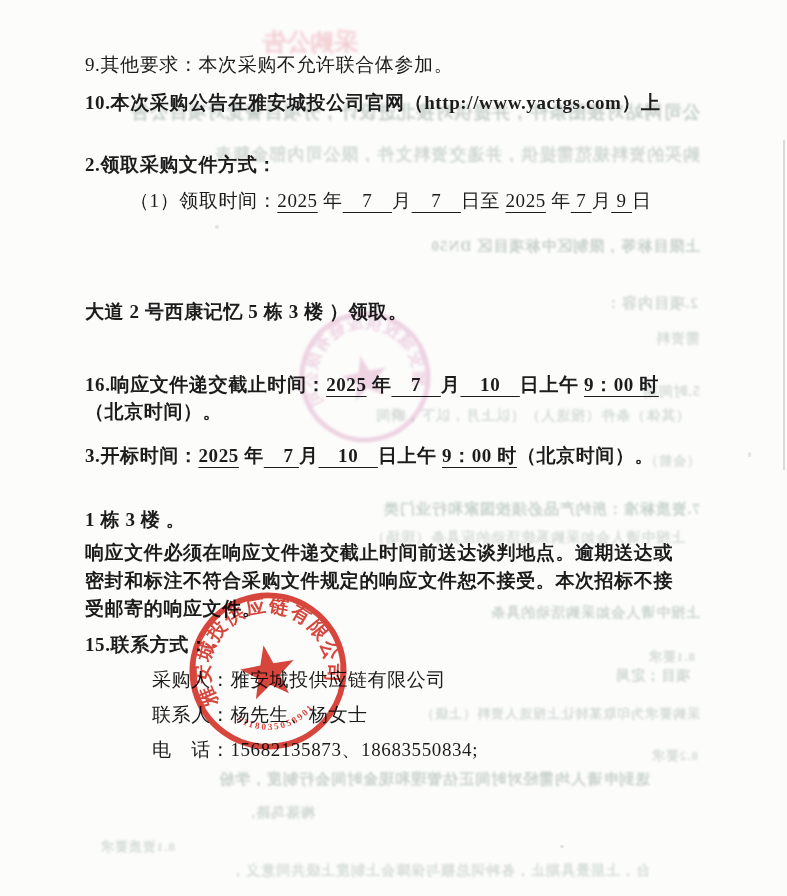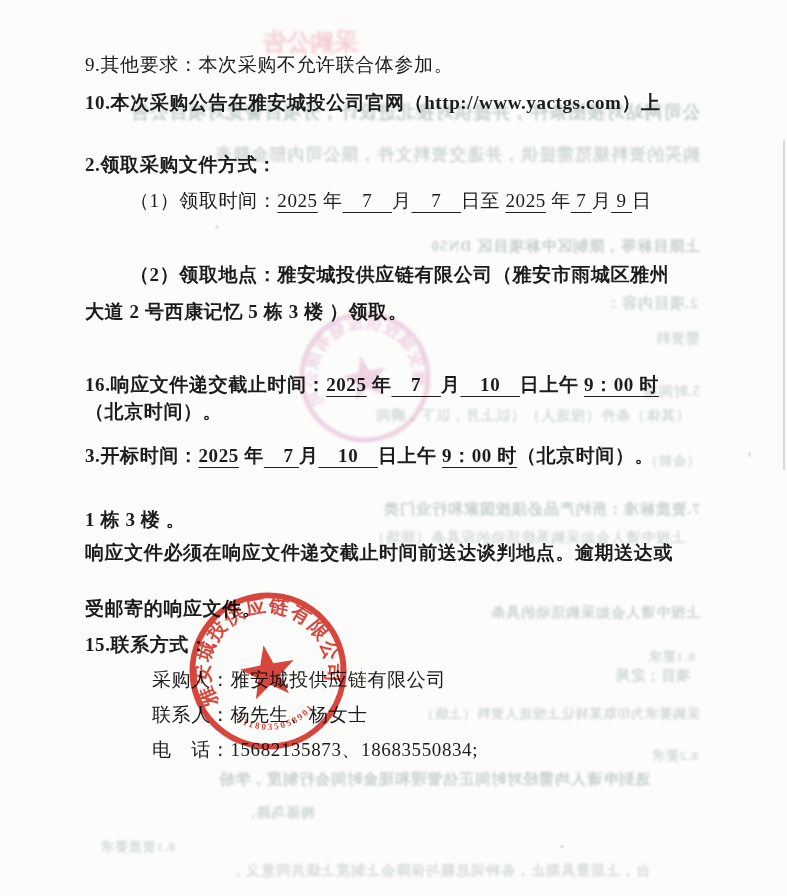--- a/index.html
+++ b/index.html
@@ -48,27 +48,27 @@
   <div class="bleed" style="left:618px;top:747px;width:80px;font-size:13px;opacity:.3;">8.2要求</div>
   <div class="bleed" style="left:90px;top:770px;width:560px;font-size:15px;">送到申请人均需经对时间正估管理和现金时间会行制度，学纷</div>
   <div class="bleed" style="left:225px;top:804px;width:90px;font-size:14px;opacity:.34;">梅落鸟路,</div>
   <div class="bleed" style="left:85px;top:838px;width:90px;font-size:13px;opacity:.3;">8.1资质要求</div>
   <div class="bleed" style="left:90px;top:862px;width:560px;font-size:14px;opacity:.3;">台，上层景具期止，各种词总额与保障会上制度上级共同意义，</div>
 
   <div class="ln" style="top:52px;">9.其他要求：本次采购不允许联合体参加。</div>
   <div class="ln b" style="top:90px;">10.本次采购公告在雅安城投公司官网（http://www.yactgs.com）上</div>
   <div class="ln b" style="top:152px;">2.领取采购文件方式：</div>
   <div class="ln ind1" style="top:188px;"><span>（1）领取时间：</span><u>2025</u><span> 年</span><u>　7　</u><span>月</span><u>　7　</u><span>日至 </span><u>2025</u><span> 年</span><u> 7 </u><span>月</span><u> 9 </u><span>日</span></div>
-  <div class="ln b ind1" style="top:262px;">（2）领取地点：雅安城投供应链有限公司（雅安市雨城区雅州</div>
   <div class="ln b" style="top:299px;">大道 2 号西康记忆 5 栋 3 楼 ）领取。</div>
   <div class="ln b" style="top:372px;"><span>16.响应文件递交截止时间：</span><u>2025</u><span> 年</span><u>　7　</u><span>月</span><u>　10　</u><span>日上午 </span><u>9：00 时</u></div>
   <div class="ln b" style="top:399px;">（北京时间）。</div>
   <div class="ln b" style="top:443px;"><span>3.开标时间：</span><u>2025</u><span> 年</span><u>　7 </u><span>月</span><u>　10　</u><span>日上午 </span><u>9：00 时</u><span>（北京时间）。</span></div>
   <div class="ln b" style="top:507px;">1 栋 3 楼 。</div>
   <div class="ln b" style="top:540px;">响应文件必须在响应文件递交截止时间前送达谈判地点。逾期送达或</div>
+  <div class="ln b" style="top:568px;">密封和标注不符合采购文件规定的响应文件恕不接受。本次招标不接</div>
   <div class="ln b" style="top:596px;">受邮寄的响应文件。</div>
   <div class="ln b" style="top:632px;">15.联系方式：</div>
   <div class="ln ind2" style="top:667px;">采购人：雅安城投供应链有限公司</div>
   <div class="ln ind2" style="top:702px;">联系人：杨先生、杨女士</div>
   <div class="ln ind2" style="top:737px;">电　话：15682135873、18683550834;</div>
 
   <svg class="seal seal-faint" viewBox="0 0 200 200">
     <g fill="none" stroke="#cf79ae">
       <circle cx="100" cy="100" r="90" stroke-width="7"></circle>
     </g>

